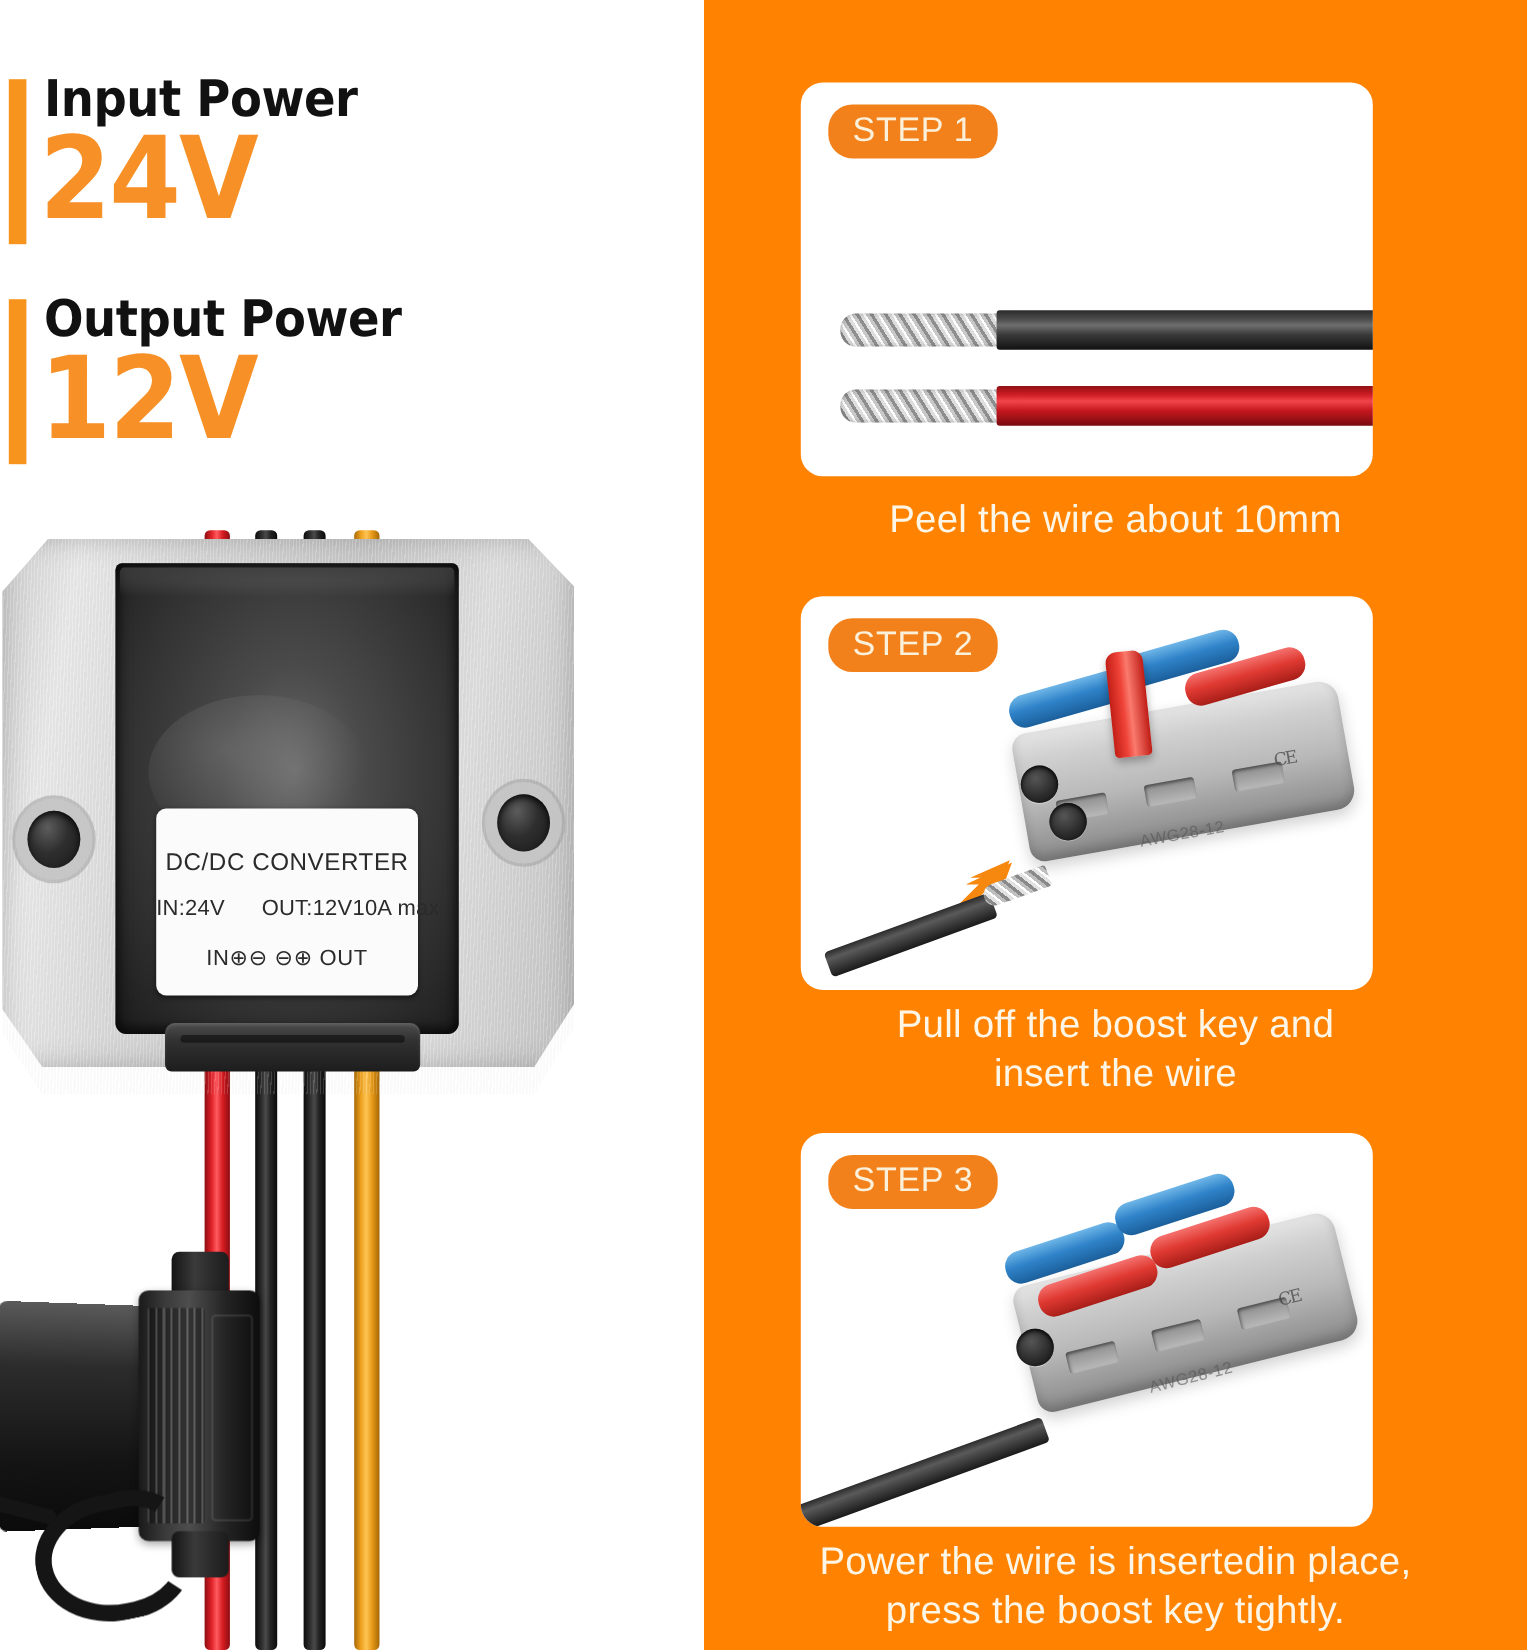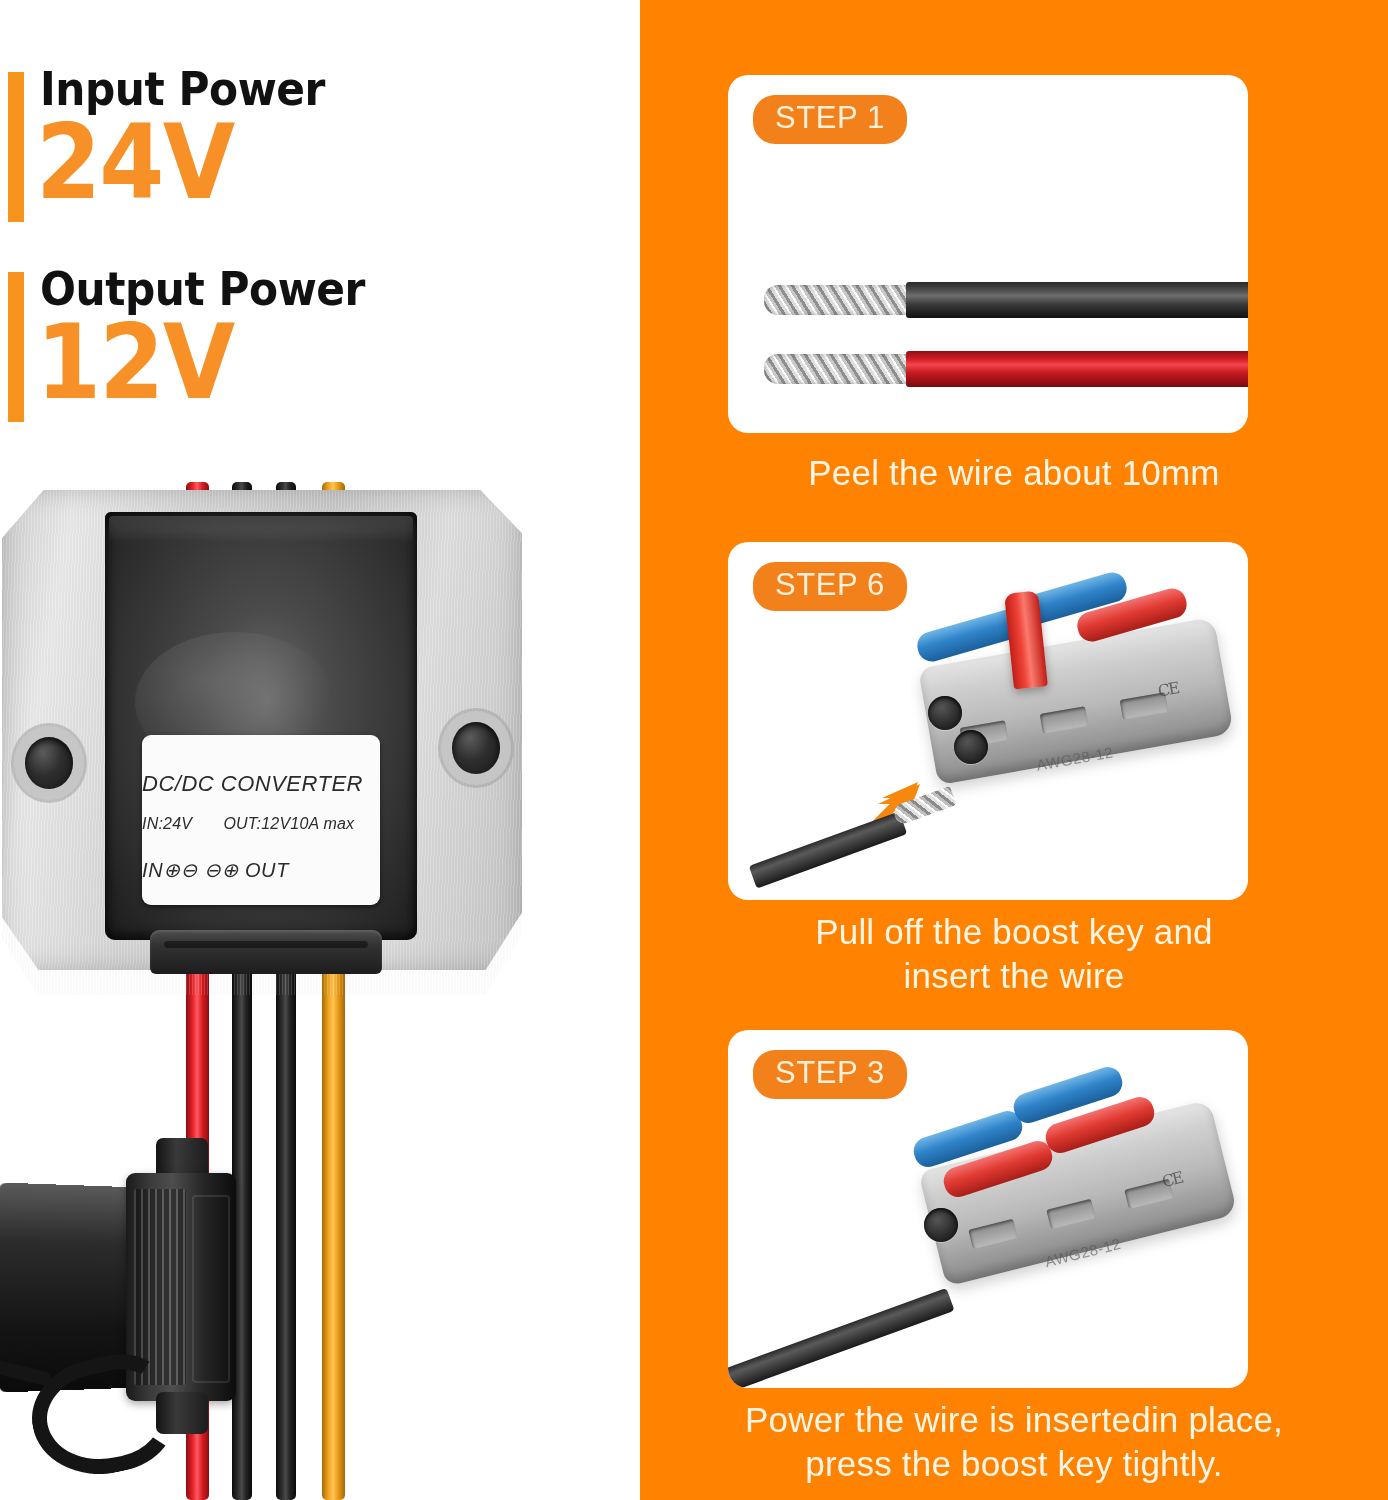--- a/index.html
+++ b/index.html
@@ -130,28 +130,27 @@
     position: absolute;
     left: 140px; top: 245px;
     width: 238px; height: 170px;
     background: #fbfbfb;
     border-radius: 9px;
     box-shadow: 0 2px 5px rgba(0,0,0,.5);
   }
   .label-line {
     position: absolute;
     left: 0; right: 0;
-    text-align: left;
+    text-align: center;
     color: #2b2b2b;
     font-family: "Liberation Sans", sans-serif;
     white-space: nowrap;
-    font-style: italic;
   }
   .label-title { top: 36px; font-size: 22px; letter-spacing: .5px; }
-  .label-spec  { top: 80px; font-size: 16px; letter-spacing: .2px; }
+  .label-spec  { top: 80px; font-size: 20px; letter-spacing: .2px; }
   .label-spec .gap { display:inline-block; width: 22px; }
   .label-pol   { top: 123px; font-size: 20px; letter-spacing: .6px; }
 
   .boot {
     position: absolute;
     left: 148px; top: 440px;
     width: 232px; height: 44px;
     border-radius: 9px 9px 6px 6px;
     background: linear-gradient(180deg,#4d4d4d 0%,#323232 35%,#1d1d1d 100%);
     box-shadow: inset 0 2px 3px rgba(255,255,255,.12);
@@ -447,21 +446,21 @@
       <div class="step-badge">STEP 1</div>
 
       <div class="sw sw-strand s1"></div>
       <div class="sw sw-jacket-black"></div>
       <div class="sw sw-strand s2"></div>
       <div class="sw sw-jacket-red"></div>
     </div>
     <div class="caption cap1">Peel the wire about 10mm</div>
 
     <div class="step-card c2">
-      <div class="step-badge">STEP 6</div>
+      <div class="step-badge">STEP 2</div>
 
       
       <div class="conn" style="left:178px; top:30px; width:340px; height:260px;">
         <div class="conn-body" style="left:20px; top:70px; transform:rotate(-10deg);"></div>
 
         <div class="conn-slot" style="left:55px;  top:152px; transform:rotate(-10deg);"></div>
         <div class="conn-slot" style="left:135px; top:138px; transform:rotate(-10deg);"></div>
         <div class="conn-slot" style="left:215px; top:124px; transform:rotate(-10deg);"></div>
 
         <div class="conn-hole" style="left:22px; top:124px;"></div>

